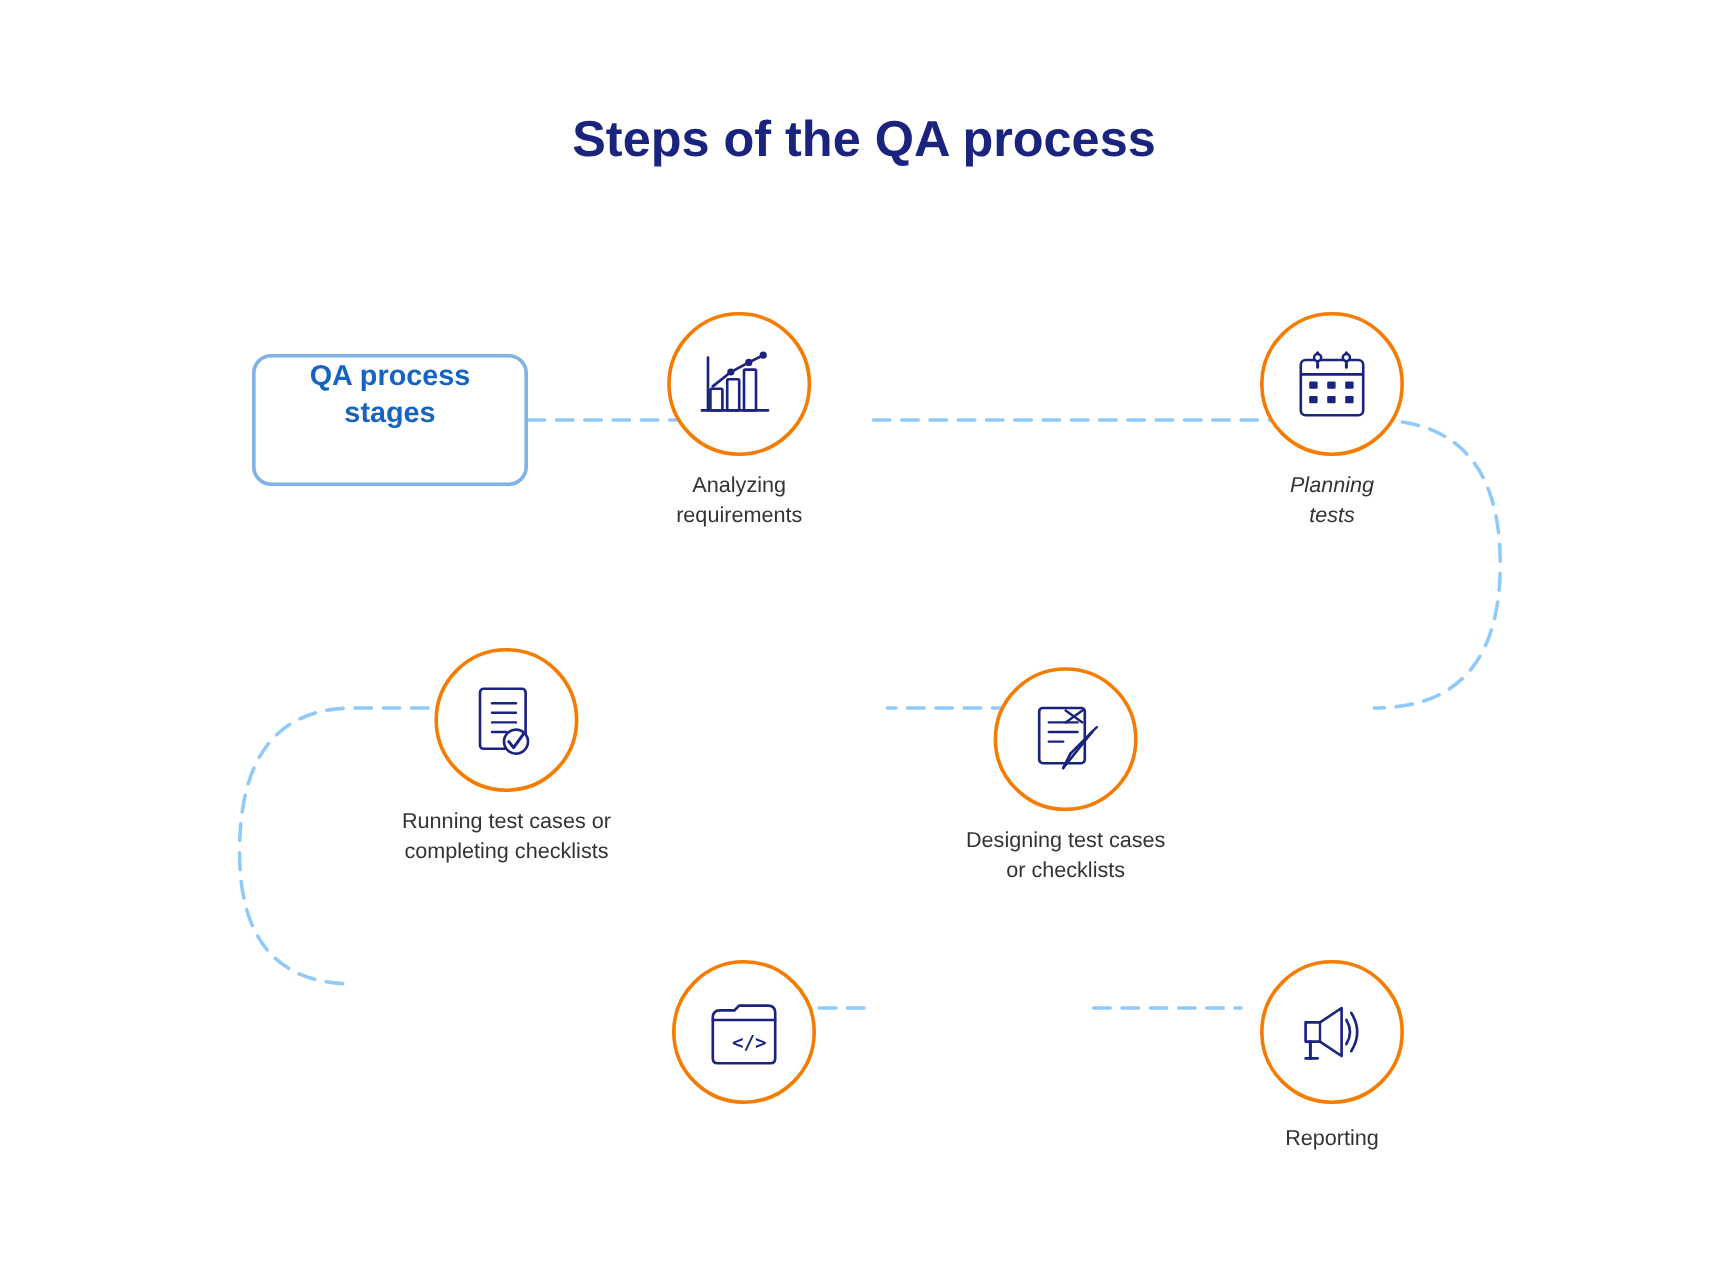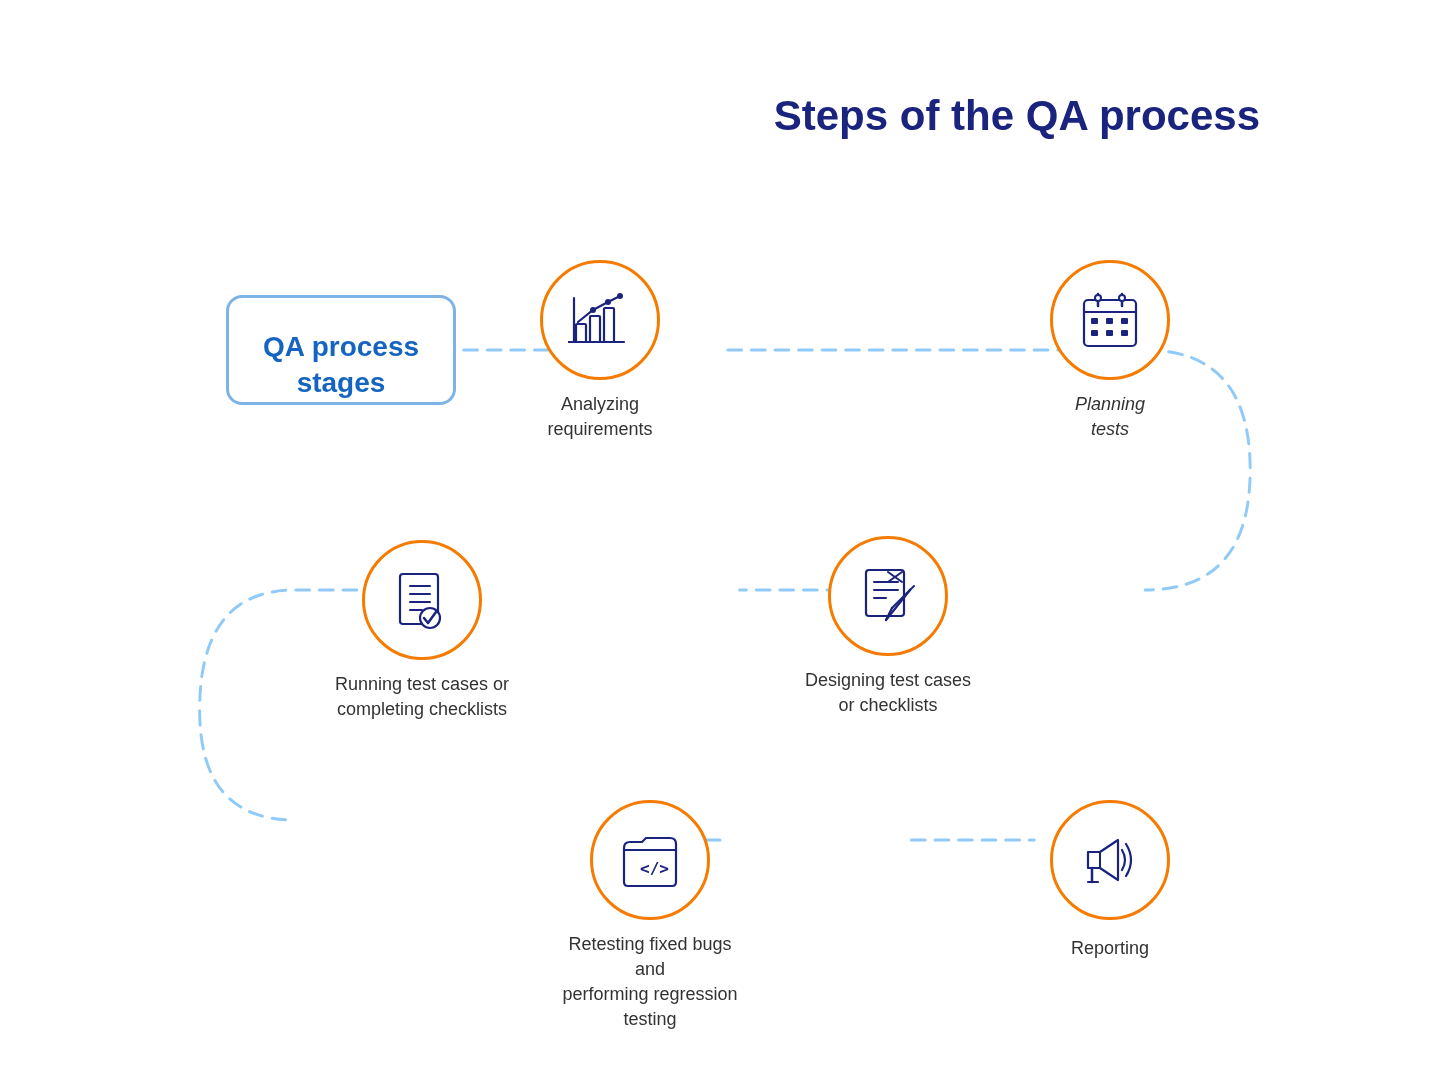--- a/index.html
+++ b/index.html
@@ -10,21 +10,21 @@
       height: 1071px;
       display: flex;
       align-items: center;
       justify-content: center;
     }
     .container {
       width: 1200px;
       padding: 40px 60px;
     }
     .main-title {
-      text-align: right;
+      text-align: center;
       font-size: 42px;
       font-weight: 900;
       color: #1a237e;
       margin-bottom: 60px;
     }
     .diagram {
       position: relative;
       width: 100%;
       height: 780px;
     }
@@ -39,29 +39,28 @@
     
     .start-box {
       position: absolute;
       top: 95px;
       left: 30px;
       width: 230px;
       height: 110px;
       border: 3px solid #7eb3e8;
       border-radius: 16px;
       display: flex;
-      align-items: flex-end;
+      align-items: flex-start;
       justify-content: center;
       text-align: center;
       color: #1565c0;
-      font-size: 28px;
+      font-size: 24px;
       font-weight: 700;
       line-height: 1.3;
       background: #fff;
-      margin-left: 16px;
     }
     
     .step {
       position: absolute;
       display: flex;
       flex-direction: column;
       align-items: center;
       gap: 12px;
     }
     .icon-circle {
@@ -79,23 +78,23 @@
       height: 64px;
     }
     .step-label {
       text-align: center;
       font-size: 18px;
       color: #333;
       line-height: 1.4;
       max-width: 180px;
     }
     
-    .step-1 { top: 60px; left: 360px; }
+    .step-1 { top: 60px; left: 376px; }
     .step-2 { top: 60px; left: 870px; font-style: italic; }
-    .step-3 { top: 336px; left: 625px; }
+    .step-3 { top: 356px; left: 625px; }
     .step-4 { top: 340px; left: 155px; }
     .step-5 { top: 600px; left: 380px; }
     .step-6 { top: 600px; left: 870px; gap: 16px; }
   </style>
 </head>
 <body>
 
 <div class="container">
   <h1 class="main-title">Steps of the QA process</h1>
   <div class="diagram">
@@ -205,21 +204,20 @@
     <div class="step step-5">
       <div class="icon-circle">
         <svg viewBox="0 0 64 64" fill="none" xmlns="http://www.w3.org/2000/svg">
 
           <path d="M6 20 Q6 14 12 14 L24 14 L28 10 L52 10 Q58 10 58 16 L58 54 Q58 58 54 58 L10 58 Q6 58 6 54 Z" stroke="#1a237e" stroke-width="2.2" fill="none"></path>
           <path d="M6 22 L58 22" stroke="#1a237e" stroke-width="2" stroke-linecap="round"></path>
 
           <text x="22" y="46" font-size="16" fill="#1a237e" font-family="monospace" font-weight="bold">&lt;/&gt;</text>
         </svg>
       </div>
-      <div class="step-label">Retesting fixed bugs and<br>performing regression testing</div>
     </div>
 
     <div class="step step-6">
       <div class="icon-circle">
         <svg viewBox="0 0 64 64" fill="none" xmlns="http://www.w3.org/2000/svg">
 
           <path d="M10 24 L10 40 L22 40 L40 52 L40 12 L22 24 Z" stroke="#1a237e" stroke-width="2.2" fill="none" stroke-linejoin="round"></path>
           <line x1="22" y1="24" x2="22" y2="40" stroke="#1a237e" stroke-width="2" stroke-linecap="round"></line>
 
           <path d="M44 22 Q50 32 44 42" stroke="#1a237e" stroke-width="2.2" stroke-linecap="round" fill="none"></path>

